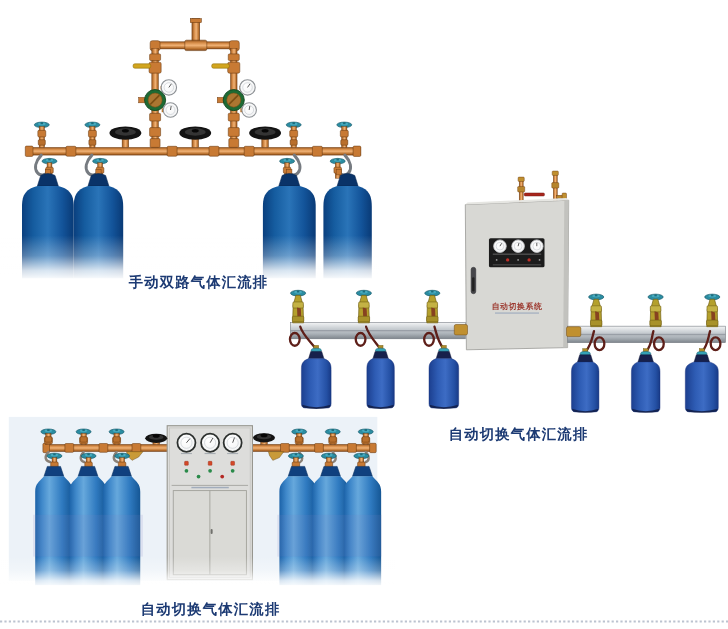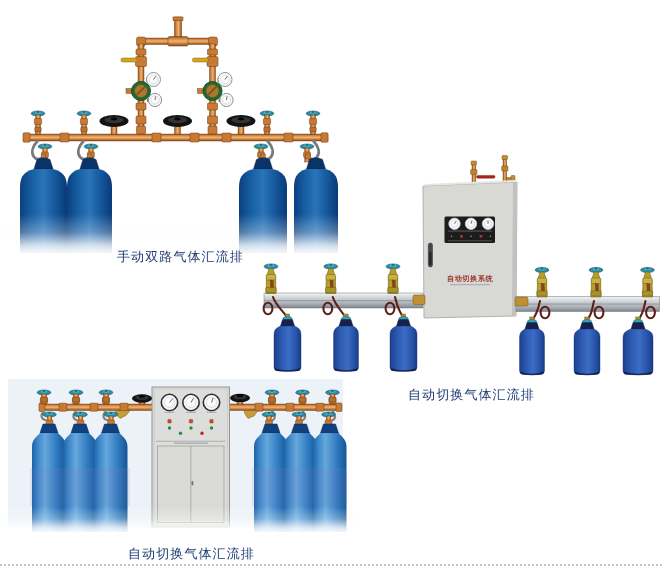--- a/index.html
+++ b/index.html
@@ -1,17 +1,17 @@
 <!DOCTYPE html>
 <html><head>
 <meta charset="utf-8">
 <style>
 html,body{margin:0;padding:0;background:#ffffff;}
 #stage{position:relative;width:662px;height:572px;background:#ffffff;overflow:hidden;font-family:"Liberation Sans",sans-serif;}
-.cap{position:absolute;font-family:"Liberation Sans",sans-serif;font-weight:normal;font-size:13px;color:#1c3a73;letter-spacing:1.1px;white-space:nowrap;}
+.cap{position:absolute;font-family:"Liberation Sans",sans-serif;font-weight:bold;font-size:13px;color:#1c3a73;letter-spacing:1.1px;white-space:nowrap;}
 #dots{position:absolute;left:0;top:564px;width:662px;border-top:2px dotted #bcc3d0;}
 </style>
 </head>
 <body>
 <div id="stage">
 <svg width="662" height="572" viewBox="0 0 662 572" style="position:absolute;left:0;top:0;filter:blur(0.3px);">
 <defs>
 <linearGradient id="cuH" x1="0" y1="0" x2="0" y2="1">
  <stop offset="0" stop-color="#96561e"></stop>
           <stop offset="0.25" stop-color="#d68c48"></stop>

